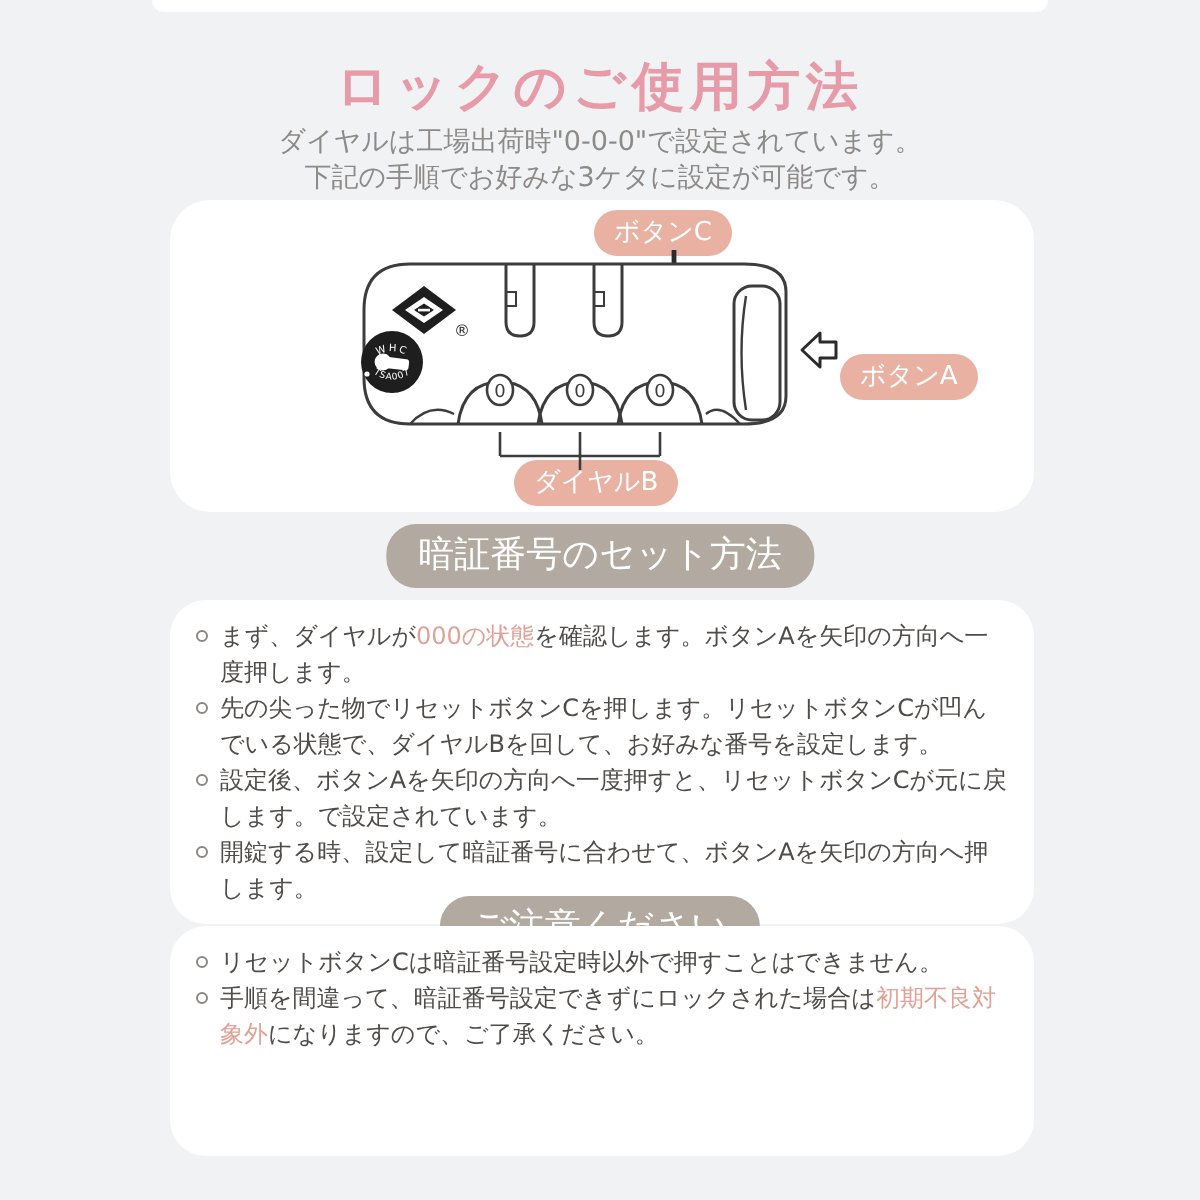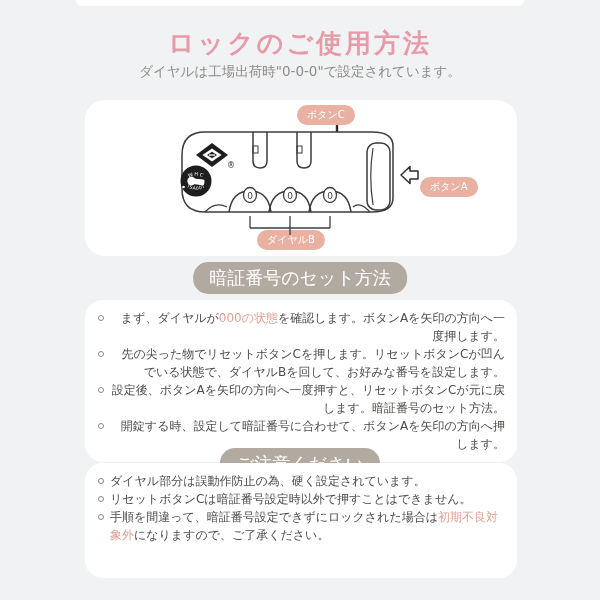--- a/index.html
+++ b/index.html
@@ -23,25 +23,25 @@
   }
   .subtitle{
     position:absolute;top:62px;left:0;width:600px;
     text-align:center;font-size:13.5px;line-height:18px;color:#8d8a87;
   }
   .card{
     position:absolute;left:85px;width:432px;
     background:#ffffff;border-radius:18px;box-sizing:border-box;
   }
   .card-diagram{top:100px;height:156px;border-radius:20px;}
-  .card-setup{top:300px;min-height:124px;padding:9px 12px 9px 12px;text-align:right;}
+  .card-setup{top:300px;min-height:124px;padding:9px 12px 9px 12px;}
   .card-caution{top:463px;min-height:115px;padding:9px 12px 9px 12px;}
   .pill{
     position:absolute;background:#e9b1a1;color:#ffffff;
-    font-size:10px;line-height:1;padding:5px 10px;border-radius:12px;
+    font-size:13px;line-height:1;padding:5px 10px;border-radius:12px;
     white-space:nowrap;
   }
   .pill-btnC{left:212px;top:5px;}
   .pill-btnA{left:335px;top:77px;}
   .pill-dialB{left:172px;top:130px;}
   .section-pill{
     position:absolute;left:50%;transform:translateX(-50%);
     background:#b2aaa1;color:#ffffff;font-size:18px;line-height:1;
     padding:7px 16px;border-radius:15px;white-space:nowrap;
   }
@@ -61,20 +61,21 @@
 <body>
 
 <div class="stage">
 
   <div class="top-edge"></div>
 
   <div class="title">ロックのご使用方法</div>
 
   <div class="subtitle">
     <div>ダイヤルは工場出荷時"0-0-0"で設定されています。</div>
+    <div>下記の手順でお好みな3ケタに設定が可能です。</div>
   </div>
 
   <div class="card card-diagram">
 
     <span class="pill pill-btnC">ボタンC</span>
     <span class="pill pill-btnA">ボタンA</span>
     <span class="pill pill-dialB">ダイヤルB</span>
 
     <svg class="lock-svg" width="250" height="114" viewBox="0 0 250 114">
       <defs>
@@ -149,28 +150,27 @@
       </g>
     </svg>
   </div>
 
   <div class="section-pill setup">暗証番号のセット方法</div>
 
   <div class="card card-setup">
     <ul class="steps">
       <li><span>まず、ダイヤルが</span><span class="pink">000の状態</span><span>を確認します。ボタンAを矢印の方向へ一度押します。</span></li>
       <li><span>先の尖った物でリセットボタンCを押します。リセットボタンCが凹んでいる状態で、ダイヤルBを回して、お好みな番号を設定します。</span></li>
-      <li><span>設定後、ボタンAを矢印の方向へ一度押すと、リセットボタンCが元に戻します。暗証番号のセット方法。</span></li>
+      <li><span>設定後、ボタンAを矢印の方向へ一度押すと、リセットボタンCが元に戻します。で設定されています。</span></li>
       <li><span>開錠する時、設定して暗証番号に合わせて、ボタンAを矢印の方向へ押します。</span></li>
     </ul>
   </div>
 
   <div class="section-pill caution">ご注意ください</div>
 
   <div class="card card-caution">
     <ul class="steps">
-      <li><span>ダイヤル部分は誤動作防止の為、硬く設定されています。</span></li>
       <li><span>リセットボタンCは暗証番号設定時以外で押すことはできません。</span></li>
       <li><span>手順を間違って、暗証番号設定できずにロックされた場合は</span><span class="pink">初期不良対象外</span><span>になりますので、ご了承ください。</span></li>
     </ul>
   </div>
 
 </div>
 
 </body></html>

